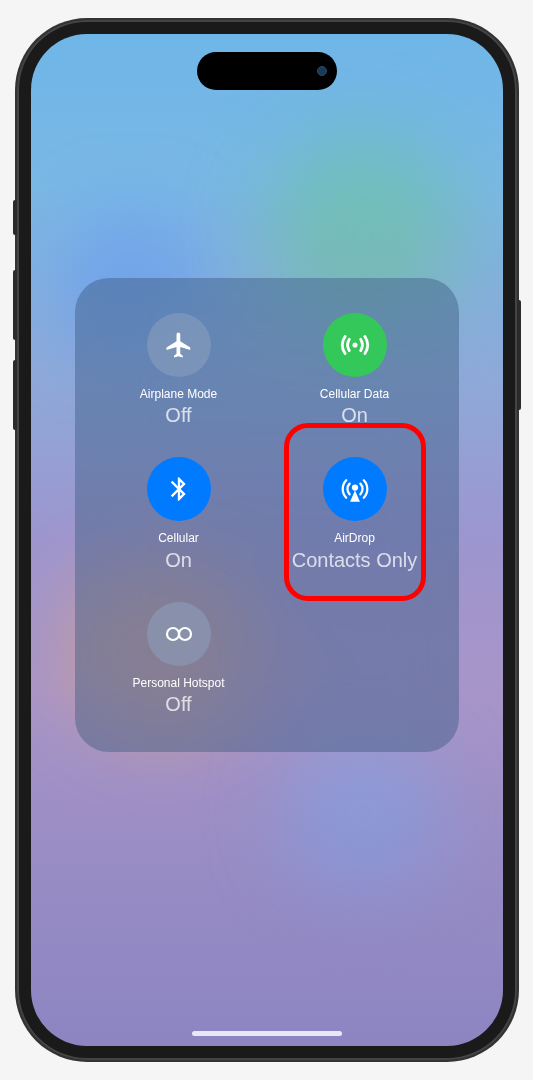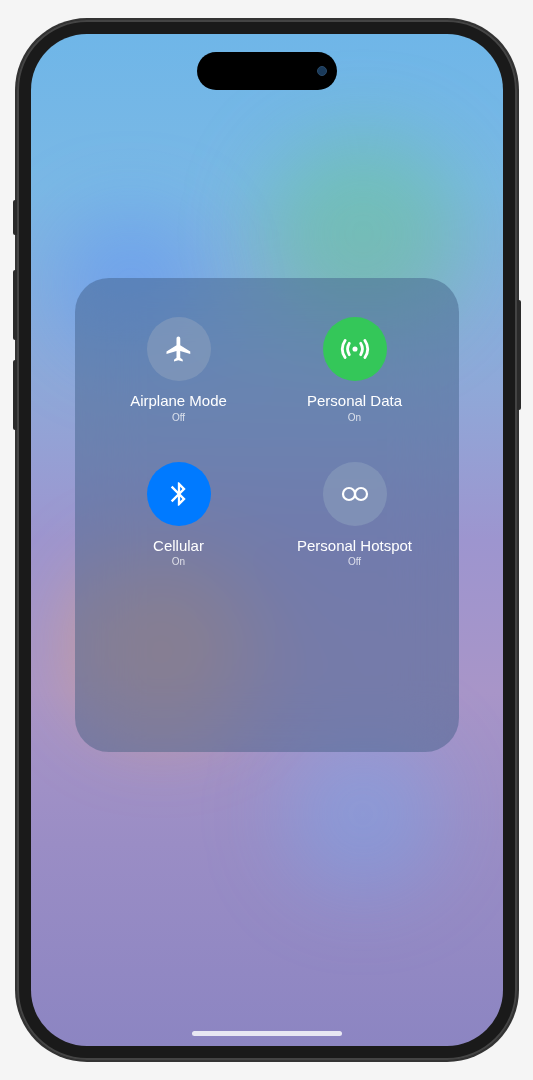--- a/index.html
+++ b/index.html
@@ -99,28 +99,28 @@
       display: flex;
       align-items: center;
       justify-content: center;
       margin-bottom: 10px;
     }
     .control-icon.off { background: rgba(140, 160, 190, 0.55); }
     .control-icon.blue { background: #007AFF; }
     .control-icon.green { background: #34C759; }
     .control-title {
       color: #fff;
-      font-size: 15px;
+      font-size: 12px;
       font-weight: 500;
       text-align: center;
       line-height: 1.3;
     }
     .control-status {
       color: rgba(255,255,255,0.75);
-      font-size: 10px;
+      font-size: 20px;
       text-align: center;
       line-height: 1.3;
     }
     .highlight-box {
       position: absolute;
       top: -20px;
       left: 17px;
       right: 17px;
       bottom: -14px;
       border: 5px solid #ff0000;
@@ -175,35 +175,50 @@
       <div class="control-item">
         <div class="control-icon green">
           <svg width="34" height="34" viewBox="0 0 24 24" fill="none" stroke="white" stroke-width="2">
             <path d="M5 6 Q1 12 5 18" stroke-linecap="round"></path>
             <path d="M8 8 Q5.5 12 8 16" stroke-linecap="round"></path>
             <path d="M19 6 Q23 12 19 18" stroke-linecap="round"></path>
             <path d="M16 8 Q18.5 12 16 16" stroke-linecap="round"></path>
             <circle cx="12" cy="12" r="1.8" fill="white" stroke="none"></circle>
           </svg>
         </div>
-        <div class="control-title">Personal Data</div>
+        <div class="control-title">Cellular Data</div>
         <div class="control-status">On</div>
       </div>
 
 
       <div class="control-item">
         <div class="control-icon blue">
           <svg width="28" height="28" viewBox="0 0 24 24" fill="white">
             <path d="M17.71 7.71L12 2h-1v7.59L6.41 5 5 6.41 10.59 12 5 17.59 6.41 19 11 14.41V22h1l5.71-5.71-4.3-4.29 4.3-4.29zM13 5.83l1.88 1.88L13 9.59V5.83zm1.88 10.46L13 18.17v-3.76l1.88 1.88z"></path>
           </svg>
         </div>
         <div class="control-title">Cellular</div>
         <div class="control-status">On</div>
       </div>
 
+      <div class="control-item">
+        <div class="highlight-box"></div>
+        <div class="control-icon blue">
+          <svg width="34" height="34" viewBox="0 0 24 24" fill="none">
+            <circle cx="12" cy="11" r="2.2" fill="white"></circle>
+            <path d="M8.2 8.2 a5.5 5.5 0 0 0 0 7.6" stroke="white" stroke-width="1.6" stroke-linecap="round"></path>
+            <path d="M15.8 8.2 a5.5 5.5 0 0 1 0 7.6" stroke="white" stroke-width="1.6" stroke-linecap="round"></path>
+            <path d="M5.8 5.8 a9 9 0 0 0 0 12.4" stroke="white" stroke-width="1.6" stroke-linecap="round"></path>
+            <path d="M18.2 5.8 a9 9 0 0 1 0 12.4" stroke="white" stroke-width="1.6" stroke-linecap="round"></path>
+            <path d="M12 13 L8.5 21 L15.5 21 Z" fill="white"></path>
+          </svg>
+        </div>
+        <div class="control-title">AirDrop</div>
+        <div class="control-status">Contacts Only</div>
+      </div>
 
       <div class="control-item">
         <div class="control-icon off">
           <svg width="34" height="24" viewBox="0 0 34 24" fill="none" stroke="white" stroke-width="2.2">
             <circle cx="11" cy="12" r="6"></circle>
             <circle cx="23" cy="12" r="6"></circle>
           </svg>
         </div>
         <div class="control-title">Personal Hotspot</div>
         <div class="control-status">Off</div>

